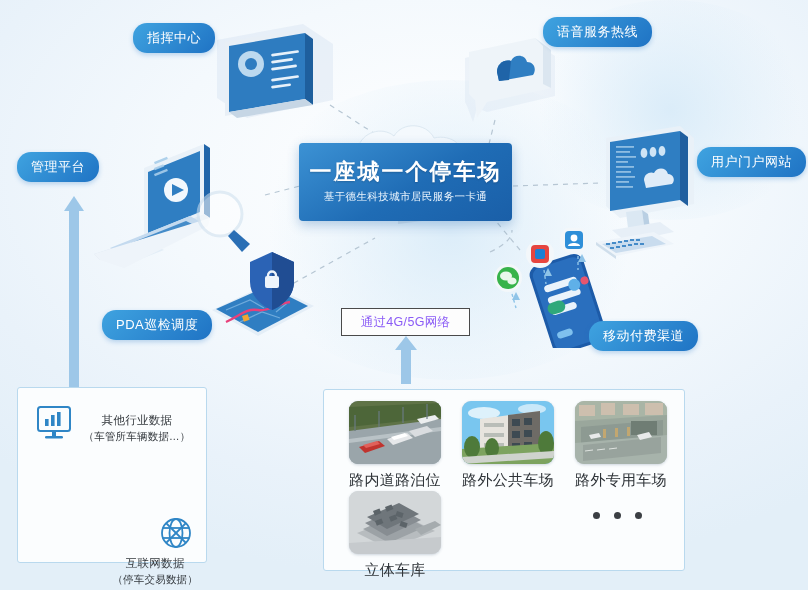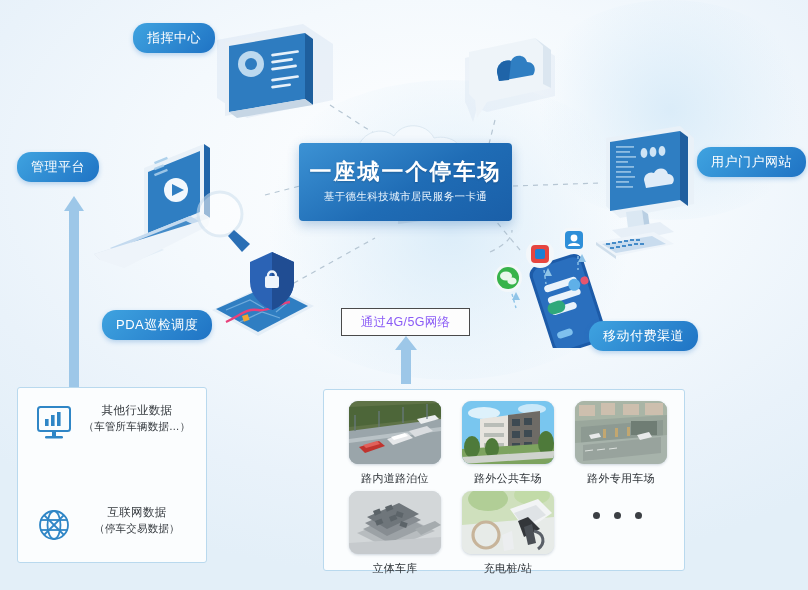--- a/index.html
+++ b/index.html
@@ -75,21 +75,21 @@
     position: absolute;
     background: #fbfdfe;
     border: 1.5px solid #b9d9ee;
     border-radius: 3px;
   }
   #panel-left { left: 17px; top: 387px; width: 190px; height: 176px; }
   #panel-right { left: 323px; top: 389px; width: 362px; height: 182px; }
 
   .data-row {
     position: absolute; left: 14px;
-    display: flex; align-items: flex-start;
+    display: flex; align-items: flex-end;
     width: 166px;
   }
   .data-ico {
     width: 44px; height: 42px; flex: 0 0 44px;
     display: flex; align-items: center; justify-content: center;
   }
   .data-txt { flex: 1; text-align: center; color: #33383d; }
   .data-txt .l1 { font-size: 11.5px; line-height: 1.45; letter-spacing: .3px; }
   .data-txt .l2 { font-size: 10.5px; line-height: 1.45; letter-spacing: .2px; }
 
@@ -98,21 +98,21 @@
   .card .thumb {
     width: 92px; height: 63px;
     border-radius: 9px;
     overflow: hidden;
     position: relative;
     box-shadow: 0 1px 3px rgba(40,70,100,.22);
     background: #cfd6db;
   }
   .card .cap {
     margin-top: 7px; text-align: center;
-    font-size: 11px; color: #2f3439; letter-spacing: .3px;
+    font-size: 15px; color: #2f3439; letter-spacing: .3px;
     white-space: nowrap;
   }
 
   
   .th-street  { background: linear-gradient(175deg,#7f8d93 0%,#9aa5a9 38%,#b0b8bb 60%,#8e979b 100%); }
   .th-build   { background: linear-gradient(180deg,#6fc0ec 0%,#a9dcf5 38%,#dfe6e4 55%,#94b08a 100%); }
   .th-lot     { background: linear-gradient(180deg,#c4d3c6 0%,#b8c4c6 45%,#a9b5b8 100%); }
   .th-stack   { background: linear-gradient(180deg,#d7dadc 0%,#b9bdc0 48%,#9da2a6 100%); }
   .th-charge  { background: linear-gradient(160deg,#e9efe6 0%,#cfe0c5 32%,#eef1ee 62%,#dfe4e6 100%); }
 
@@ -320,20 +320,23 @@
         <path d="M30 64 L26 72 L34 72 Z"></path>
         <path d="M62 40 L58 48 L66 48 Z"></path>
         <path d="M96 26 L92 34 L100 34 Z"></path>
       </g>
     </svg>
   </div>
 
   <div class="pill" style="left:133px;top:23px;">
     <span>指挥中心</span>
   </div>
+  <div class="pill" style="left:543px;top:17px;">
+    <span>语音服务热线</span>
+  </div>
   <div class="pill" style="left:17px;top:152px;">
     <span>管理平台</span>
   </div>
   <div class="pill" style="left:697px;top:147px;">
     <span>用户门户网站</span>
   </div>
   <div class="pill" style="left:102px;top:310px;">
     <span>PDA巡检调度</span>
   </div>
   <div class="pill" style="left:589px;top:321px;">
@@ -366,21 +369,21 @@
           <rect x="11" y="32" width="18" height="2.6" rx="1.3" fill="#2f86c6"></rect>
         </svg>
       </div>
       <div class="data-txt">
         <div class="l1">其他行业数据</div>
         <div class="l2">（车管所车辆数据…）</div>
       </div>
     </div>
 
 
-    <div class="data-row" style="top:116px;">
+    <div class="data-row" style="top:123px;flex-direction:column;">
       <div class="data-ico">
         <svg width="40" height="38" viewBox="0 0 40 38">
           <g stroke="#2f86c6" stroke-width="1.8" fill="none">
             <circle cx="20" cy="19" r="14"></circle>
             <ellipse cx="20" cy="19" rx="6.5" ry="14"></ellipse>
             <path d="M6.6 14 L33.4 14"></path>
             <path d="M6.6 24 L33.4 24"></path>
             <path d="M10 9 L30 29"></path>
             <path d="M30 9 L10 29"></path>
           </g>
@@ -510,39 +513,20 @@
           <g stroke="#dfe3e0" stroke-width="1">
             <path d="M10 50 L18 49"></path>
               <path d="M22 49 L30 48"></path>
               <path d="M34 48 L42 47"></path>
           </g>
         </svg>
       </div>
       <div class="cap">路外专用车场</div>
     </div>
 
-    <div class="card" style="left:138px;top:101px;">
-      <div class="thumb th-charge">
-        <svg width="92" height="63" viewBox="0 0 92 63">
-          <rect width="92" height="63" fill="#eef2ec"></rect>
-          <path d="M0 0 L92 0 L92 30 L0 36 Z" fill="#cfe0bd"></path>
-          <ellipse cx="26" cy="8" rx="20" ry="12" fill="#a9c98c" opacity=".8"></ellipse>
-          <ellipse cx="70" cy="4" rx="18" ry="10" fill="#bcd8a0" opacity=".7"></ellipse>
-          <path d="M0 34 L92 26 L92 63 L0 63 Z" fill="#e7ebe8"></path>
-          <circle cx="24" cy="44" r="13" fill="none" stroke="#c7b49a" stroke-width="3.2"></circle>
-          <path d="M48 18 L76 8 L90 22 L64 40 Z" fill="#f2f4f5"></path>
-          <path d="M52 22 L74 14 L84 24 L62 36 Z" fill="#dfe3e6"></path>
-          <path d="M56 30 L66 26 L78 38 L62 46 Z" fill="#33363a"></path>
-          <path d="M62 36 L70 33 L74 52 L66 54 Z" fill="#4a4f55"></path>
-          <path d="M72 40 C82 42 84 52 76 58" stroke="#5a6068" stroke-width="3" fill="none"></path>
-          <path d="M40 44 L50 40 L52 58 L42 60 Z" fill="#eceef0"></path>
-        </svg>
-      </div>
-      <div class="cap">充电桩/站</div>
-    </div>
 
     <div style="position:absolute;left:269px;top:122px;display:flex;gap:14px;">
       <i style="width:7px;height:7px;border-radius:50%;background:#3b3f44;display:block;"></i>
       <i style="width:7px;height:7px;border-radius:50%;background:#3b3f44;display:block;"></i>
       <i style="width:7px;height:7px;border-radius:50%;background:#3b3f44;display:block;"></i>
     </div>
   </div>
 
 </div>
 

